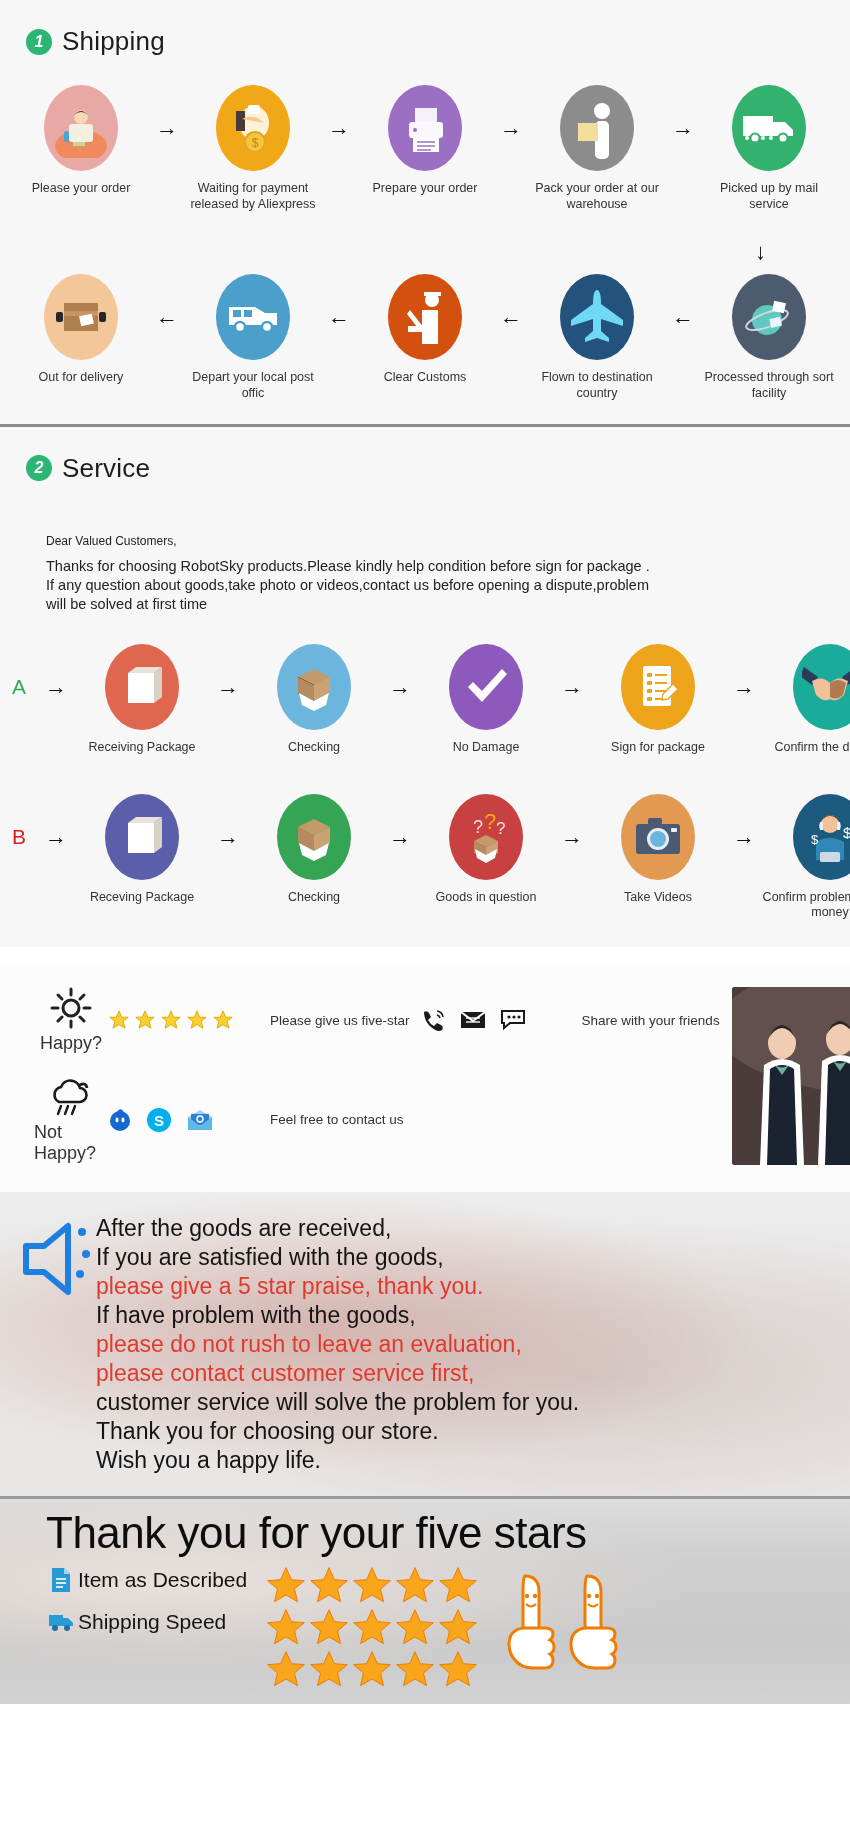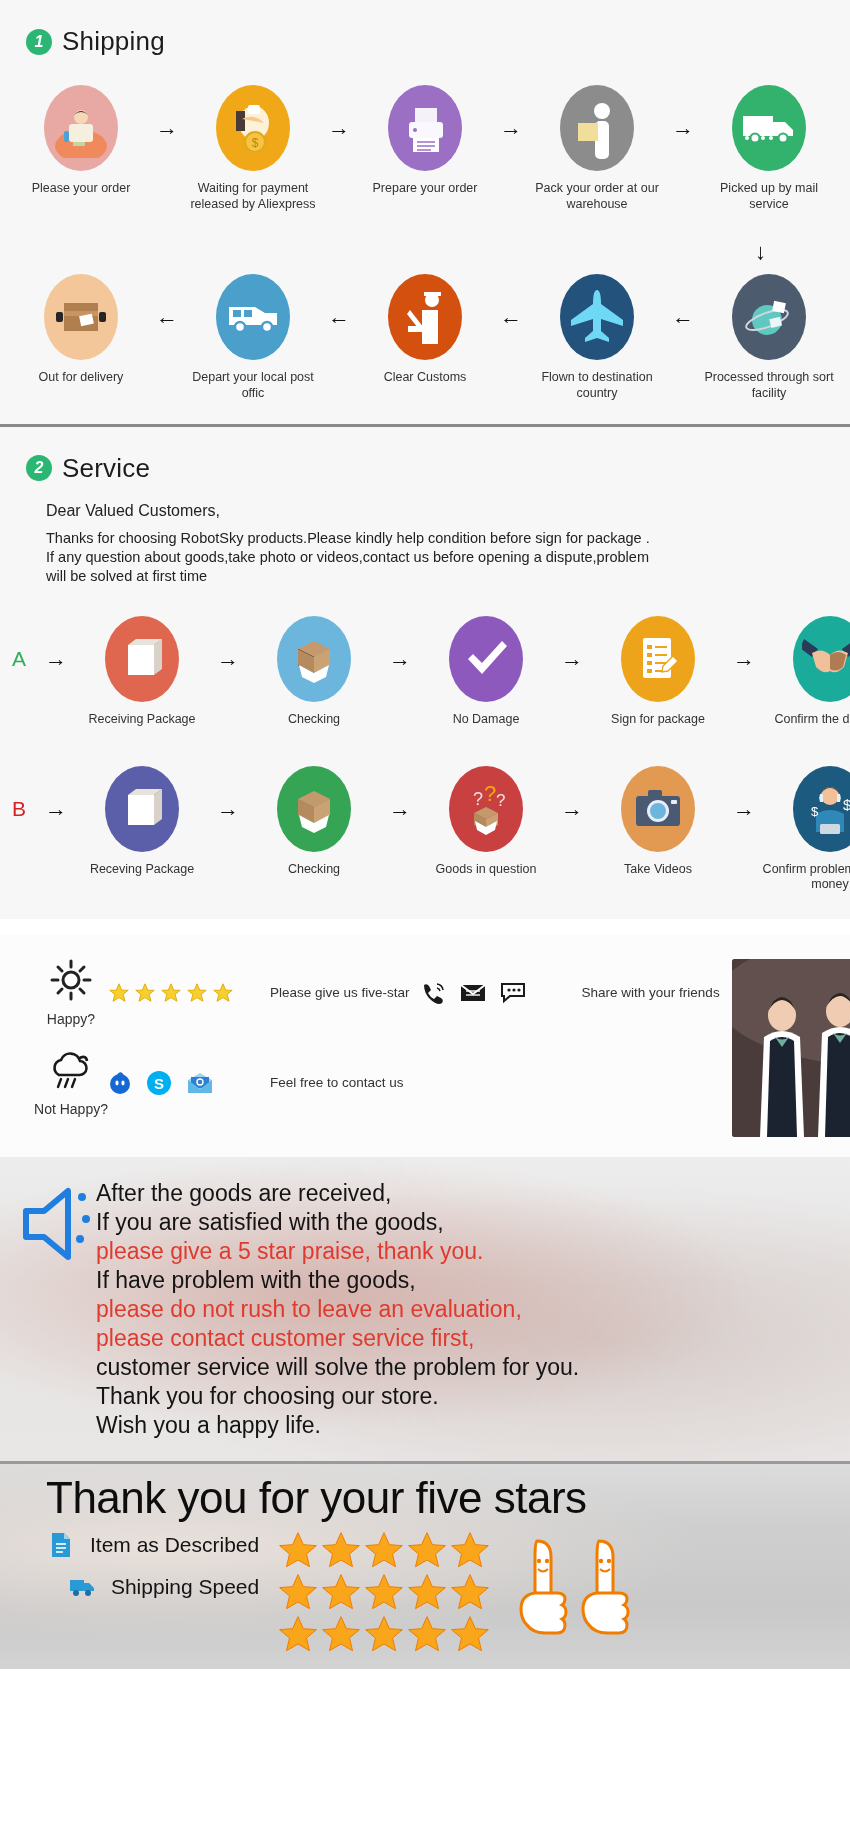--- a/index.html
+++ b/index.html
@@ -47,21 +47,21 @@
     height: 86px; font-size: 22px; color: #111;
   }
   .arrow-down {
     display: flex; justify-content: flex-end;
     padding-right: 84px; font-size: 22px; color: #111;
     height: 28px; align-items: center;
   }
 
   
   .svc-text { padding: 18px 28px 0 46px; }
-  .svc-greeting { font-size: 16px; margin-bottom: 9px; color: #222; }
+  .svc-greeting { font-size: 12px; margin-bottom: 9px; color: #222; margin-top: 32px; }
   .svc-body { font-size: 14.5px; line-height: 1.32; color: #222; }
 
   
   .lettered { display: flex; align-items: flex-start; padding: 0 4px; }
   .letter {
     width: 30px; height: 86px; display: flex; align-items: center; justify-content: center;
     font-size: 21px; font-weight: 500; flex: 0 0 auto;
   }
   .letter.a { color: #2eae57; }
   .letter.b { color: #d72020; }
@@ -70,21 +70,21 @@
   .contact-wrap {
     background: #fcfcfc; display: flex; align-items: flex-start;
     padding: 24px 18px 20px 34px; gap: 8px;
   }
   .contact-left { flex: 0 0 auto; }
   .contact-row { display: flex; align-items: center; margin-bottom: 8px; }
   .mood {
     width: 74px; display: flex; flex-direction: column;
     align-items: center; justify-content: center; flex: 0 0 auto;
   }
-  .mood-label { font-size: 14px; color: #333; margin-top: 8px; }
+  .mood-label { font-size: 18px; color: #333; margin-top: 2px; }
   .mood-lines { display: flex; flex-direction: row; gap: 10px; }
   .mini-line { display: flex; align-items: center; gap: 14px; }
   .mini-icons { display: flex; align-items: center; gap: 14px; width: 148px; }
   .mini-text { font-size: 13.5px; color: #333; white-space: nowrap; }
   .stars-row { display: flex; gap: 4px; }
   .team-photo {
     width: 348px; height: 178px; border-radius: 3px;
     flex: 0 0 auto; margin-left: 4px; position: relative; overflow: hidden;
     background: linear-gradient(160deg,#6a5a58 0%,#4b3d3c 55%,#3a2f2e 100%);
   }
@@ -111,21 +111,21 @@
       radial-gradient(ellipse at 20% 40%, rgba(236,226,220,.9) 0%, rgba(236,226,220,0) 55%),
       linear-gradient(180deg,#dcdcdc 0%,#cfcfcf 30%,#c9c9c9 70%,#d3d3d3 100%);
     overflow: hidden;
   }
   .thanks-title {
     font-size: 44px; font-weight: 400; color: #0d0d0d;
     padding-left: 46px; letter-spacing: -.5px; line-height: 1.1;
   }
   .thanks-grid { display: flex; align-items: flex-start; padding-left: 48px; padding-top: 6px; }
   .thanks-rows { display: flex; flex-direction: column; gap: 9px; }
-  .thanks-row { display: flex; align-items: center; gap: 16px; height: 33px; justify-content: flex-end; }
+  .thanks-row { display: flex; align-items: center; gap: 4px; height: 33px; }
   .thanks-label { font-size: 21px; color: #141414; white-space: nowrap; }
   .thanks-icon { width: 26px; display: flex; justify-content: center; flex: 0 0 auto; }
   .thanks-stars-col { display: flex; flex-direction: column; gap: 2px; margin-left: 18px; padding-top: 2px; }
   .bigstars { display: flex; gap: 1px; }
   .thumbs { display: flex; gap: 6px; margin-left: 26px; padding-top: 8px; }
   .spacer-white { height: 16px; background: #fff; }
 </style>
 </head>
 <body>
 

